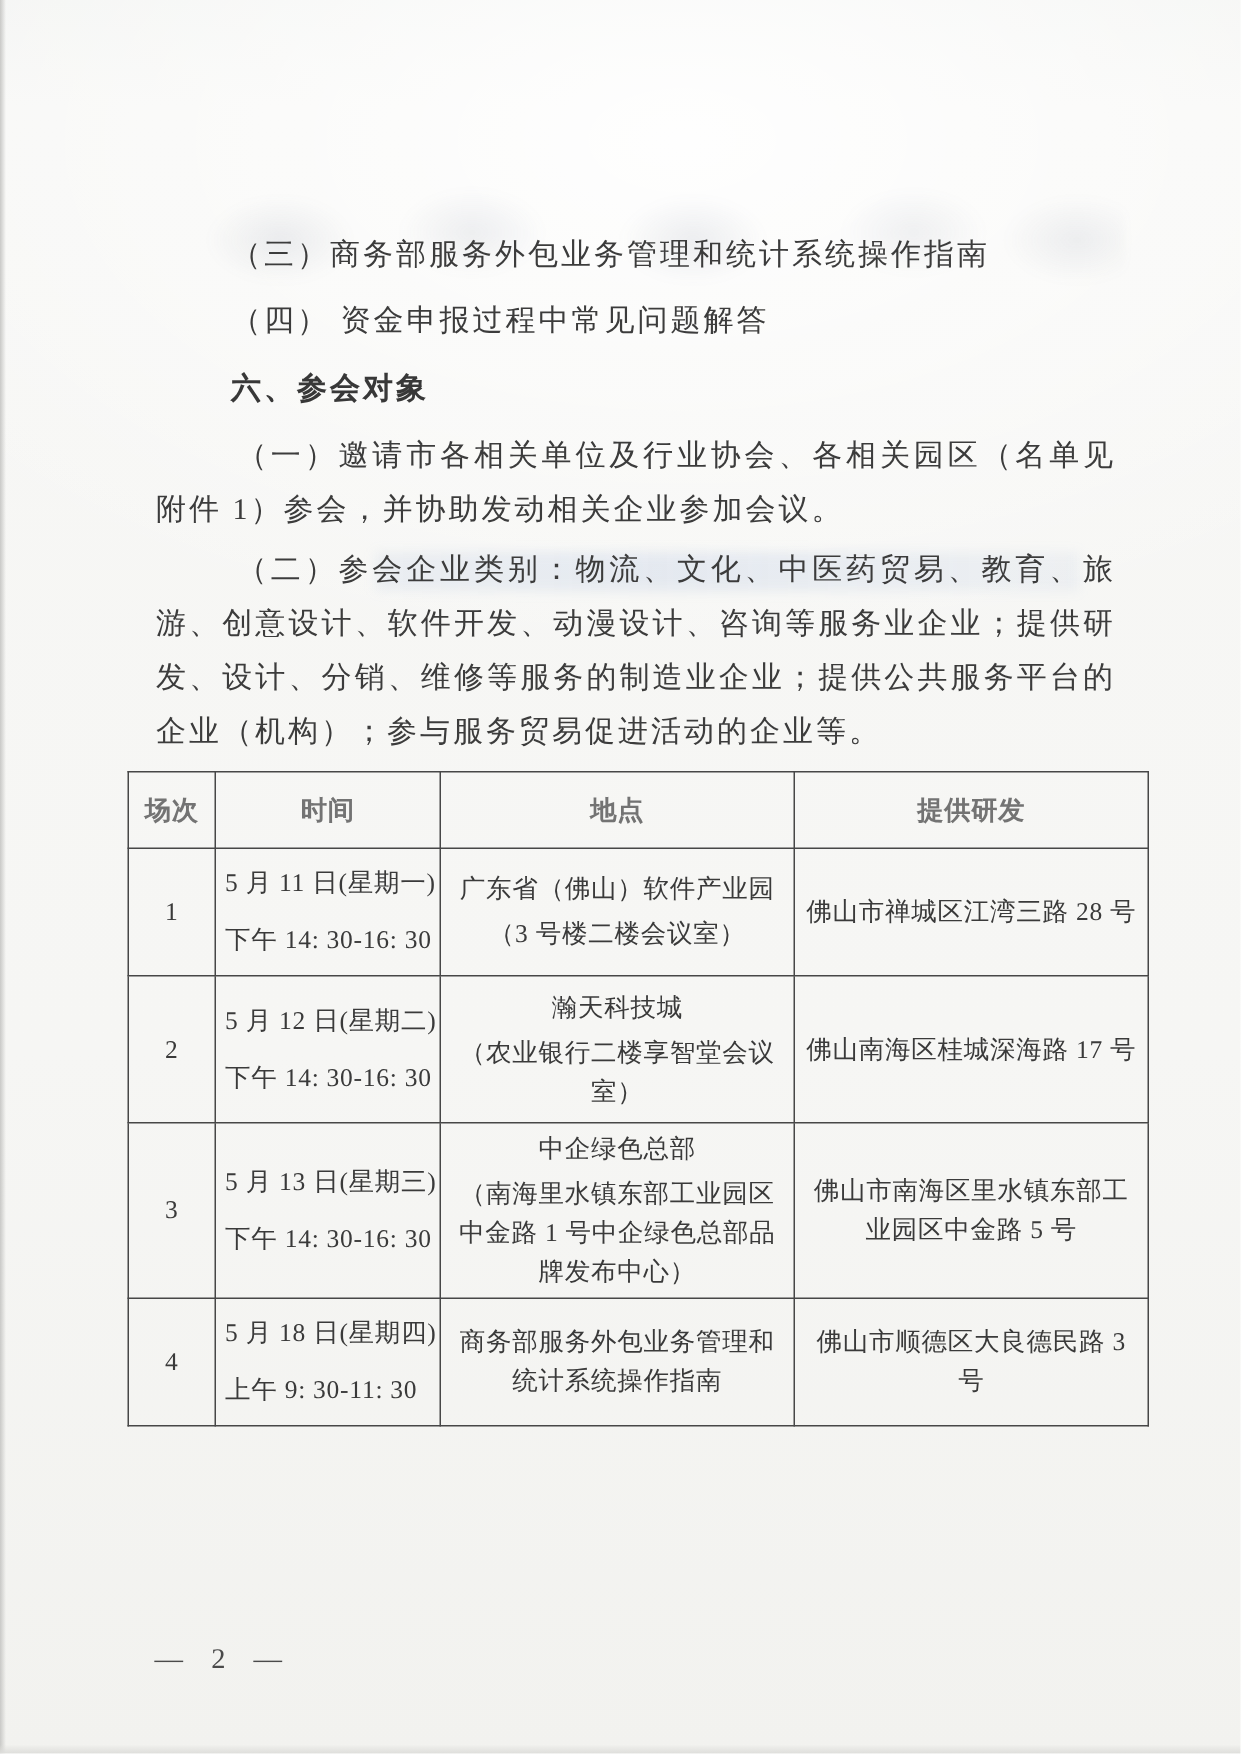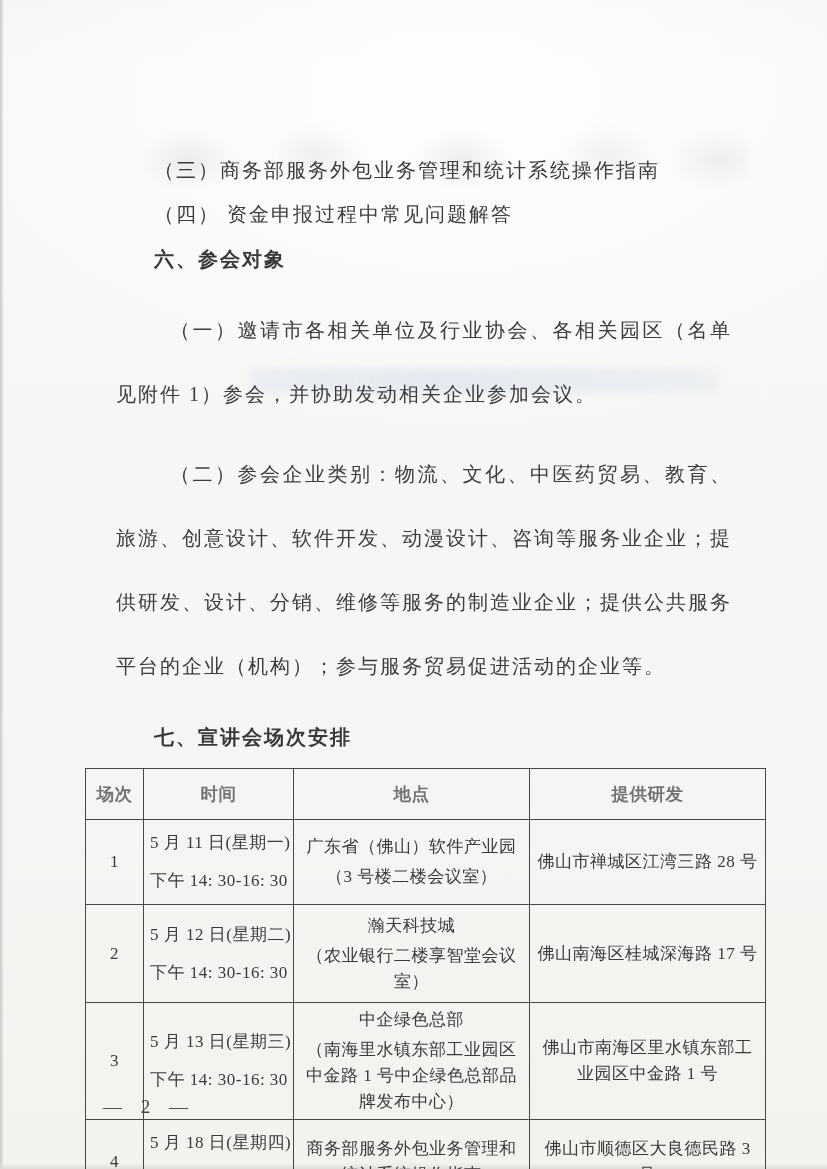--- a/index.html
+++ b/index.html
@@ -58,22 +58,22 @@
     padding-left: 54px;
     font-weight: bold;
     font-family: Liberation Sans, sans-serif;
     font-size: 20px;
     color: #383838;
     line-height: 46px;
   }
   .para {
     text-align: justify;
     text-indent: 2.7em;
-    line-height: 64px;
-    margin: 16px;
+    line-height: 36px;
+    margin: 4px;
   }
   .sec7-heading { margin-top: 8px; }
   .schedule-table {
     border-collapse: collapse;
     margin-left: -15px;
     margin-top: 8px;
     width: 680px;
     table-layout: fixed;
     font-size: 17px;
     letter-spacing: 0.5px;
@@ -119,21 +119,20 @@
 <div class="doc-body">
 
   <div class="list-line">（三）商务部服务外包业务管理和统计系统操作指南</div>
   <div class="list-line">（四） 资金申报过程中常见问题解答</div>
 
   <div class="sec-heading">六、参会对象</div>
 
   <p class="para">（一）邀请市各相关单位及行业协会、各相关园区（名单见附件 1）参会，并协助发动相关企业参加会议。</p>
   <p class="para">（二）参会企业类别：物流、文化、中医药贸易、教育、旅游、创意设计、软件开发、动漫设计、咨询等服务业企业；提供研发、设计、分销、维修等服务的制造业企业；提供公共服务平台的企业（机构）；参与服务贸易促进活动的企业等。</p>
 
-  <div class="sec-heading sec7-heading">七、宣讲会场次安排</div>
 
   <table class="schedule-table">
     <colgroup>
       <col style="width:58px">
       <col style="width:150px">
       <col style="width:236px">
       <col style="width:236px">
     </colgroup>
     <thead>
       <tr>
@@ -171,21 +170,21 @@
       <tr style="height:112px">
         <td class="cell-session">3</td>
         <td class="cell-time">
           <div class="t-line">5 月 13 日(星期三)</div>
           <div class="t-line">下午 14: 30-16: 30</div>
         </td>
         <td class="cell-venue">
           <div class="v-line1">中企绿色总部</div>
           <div>（南海里水镇东部工业园区中金路 1 号中企绿色总部品牌发布中心）</div>
         </td>
-        <td class="cell-address">佛山市南海区里水镇东部工业园区中金路 1 号</td>
+        <td class="cell-address">佛山市南海区里水镇东部工业园区中金路 5 号</td>
       </tr>
       <tr style="height:82px">
         <td class="cell-session">4</td>
         <td class="cell-time">
           <div class="t-line">5 月 18 日(星期四)</div>
           <div class="t-line">上午 9: 30-11: 30</div>
         </td>
         <td class="cell-venue">
           <div>商务部服务外包业务管理和统计系统操作指南</div>
         </td>

